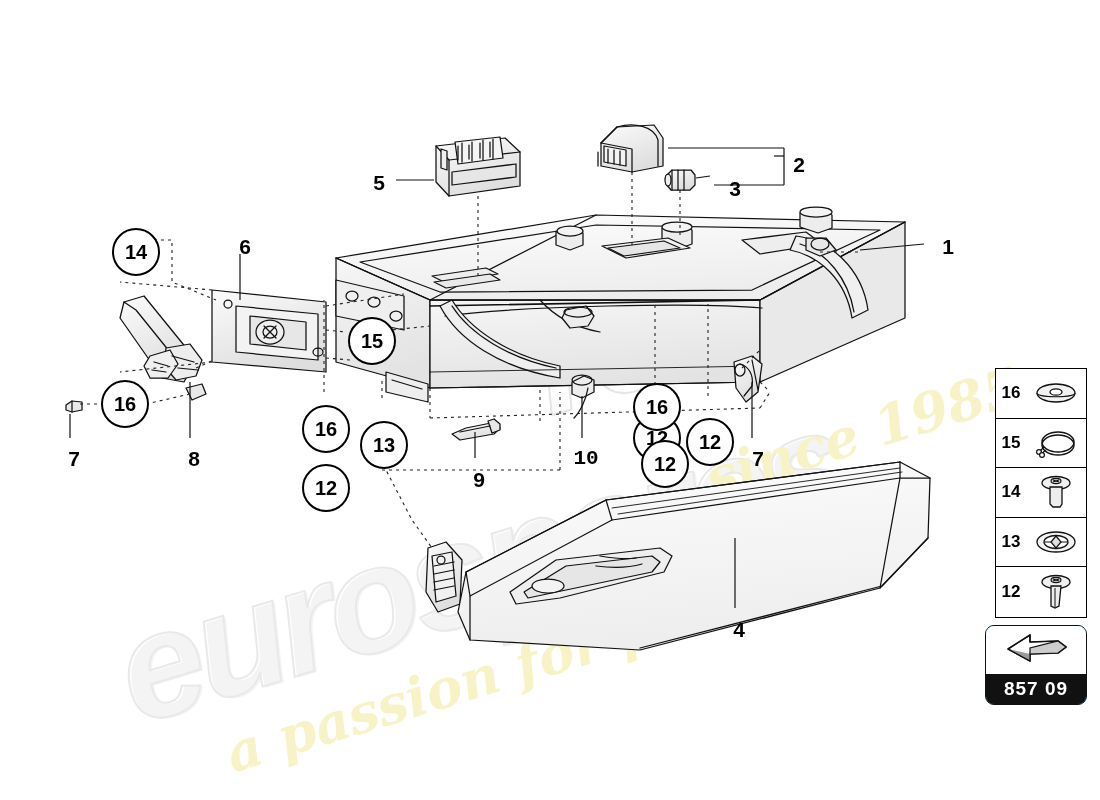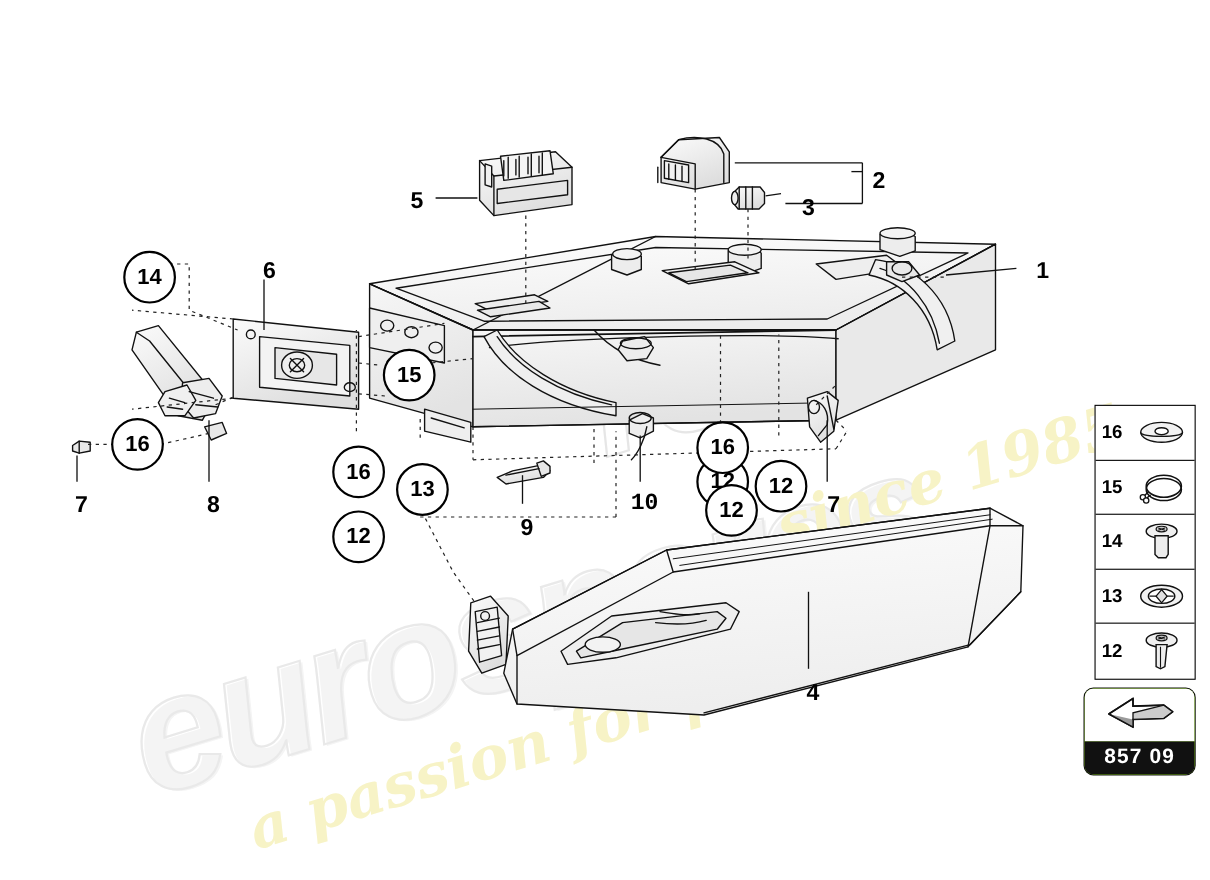--- a/index.html
+++ b/index.html
@@ -82,21 +82,21 @@
   }
   .legend-row:last-child{border-bottom:none;}
   .legend-num{
     width:30px;text-align:center;font-weight:bold;font-size:17px;
     font-family:"Liberation Sans", sans-serif;color:#000;
   }
   .legend-pic{flex:1;display:flex;align-items:center;justify-content:center;}
   
   #badge{
     position:absolute;left:985px;top:625px;width:100px;height:78px;z-index:5;
-    border:1.5px solid #111;border-radius:9px;overflow:hidden;background:#84cc16;text-align:center;
+    border:1.5px solid #111;border-radius:9px;overflow:hidden;background:#0ea5e9;text-align:center;
   }
   #badge .pic{height:48px;display:flex;align-items:center;justify-content:center;background:#fff;}
   #badge .num{
     height:30px;background:#111;color:#fff;font-weight:bold;font-size:19px;
     display:flex;align-items:center;justify-content:center;letter-spacing:1px;
     font-family:"Liberation Sans", sans-serif;
   }
 </style>
 </head>
 <body>

